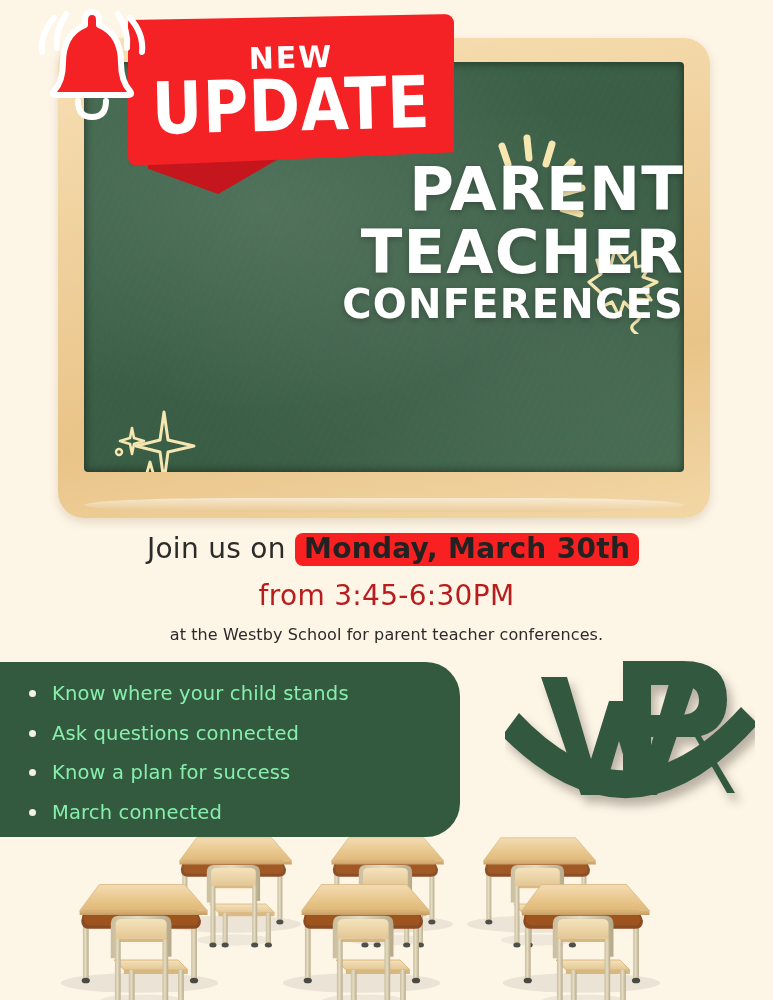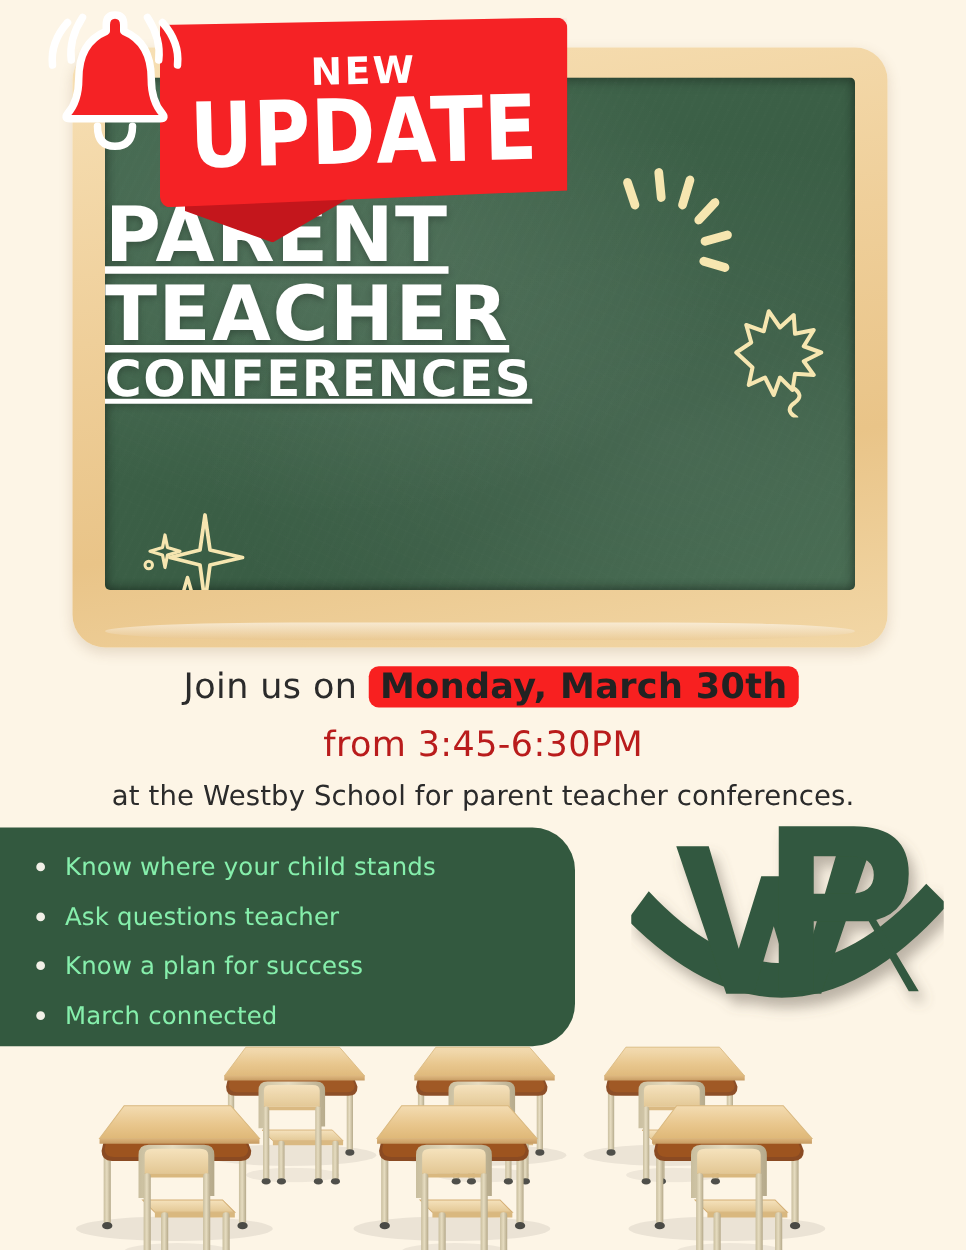--- a/index.html
+++ b/index.html
@@ -35,30 +35,29 @@
     box-shadow:inset 0 2px 10px rgba(0,0,0,.32), inset 0 -2px 8px rgba(0,0,0,.25);
     overflow:hidden;
   }
   .board-inner:before{
     content:""; position:absolute; inset:0; opacity:.18;
     background:
       repeating-linear-gradient(115deg, rgba(255,255,255,.05) 0 2px, rgba(255,255,255,0) 2px 7px),
       repeating-linear-gradient(25deg, rgba(255,255,255,.04) 0 1px, rgba(255,255,255,0) 1px 9px);
   }
   .board-title{
-    position:absolute; left:0; right:0; top:96px;
-    text-align:left;
+    position:absolute; left:16px; right:0; top:96px;
+    text-align:right;
     color:#FFFFFF;
     font-family:"DejaVu Sans", sans-serif;
     font-weight:bold;
     font-size:61px;
     line-height:1.03;
     letter-spacing:1.2px;
     text-shadow:0 2px 6px rgba(0,0,0,.25);
-    text-decoration:underline;
   }
   .board-title .l2{ font-size:61px; }
   .board-title .l3{ font-size:40px; }
 
   
   .doodle{ position:absolute; stroke:#F6E6B0; fill:none; stroke-linecap:round; stroke-linejoin:round; }
   .doodle-rays{ left:400px; top:68px; }
   .doodle-squig{ left:495px; top:172px; }
   .doodle-stars{ left:22px; top:338px; }
 
@@ -112,21 +111,21 @@
     padding:1px 9px 3px; border-radius:8px;
     display:inline-block; line-height:1.05;
   }
   .line2{
     font-family:"DejaVu Sans", sans-serif;
     font-size:28px; color:#b91c1c; font-weight:500;
     margin-top:13px; letter-spacing:.3px;
   }
   .line3{
     font-family:"DejaVu Sans", sans-serif;
-    font-size:22px; color:#2B2B2B; font-weight:500;
+    font-size:16px; color:#2B2B2B; font-weight:500;
     margin-top:13px; letter-spacing:.1px;
   }
 
   
   .panel{
     position:absolute; left:-10px; top:662px; width:470px; height:175px;
     background:#33593F;
     border-radius:0 34px 34px 0;
   }
   .panel ul{ list-style:none; margin:22px 0 0 62px; }
@@ -220,21 +219,21 @@
     <div class="line1">
       <span>Join us on </span><span class="hl">Monday, March 30th</span>
     </div>
     <div class="line2">from 3:45-6:30PM</div>
     <div class="line3">at the Westby School for parent teacher conferences.</div>
   </div>
 
   <div class="panel">
     <ul>
       <li>Know where your child stands</li>
-      <li>Ask questions teacher</li>
+      <li>Ask questions connected</li>
       <li>Know a plan for success</li>
       <li>March connected</li>
     </ul>
   </div>
 
   <svg class="logo" viewBox="0 0 250 165">
     <defs>
       <filter id="lsh" x="-30%" y="-30%" width="180%" height="190%">
         <feDropShadow dx="5" dy="8" stdDeviation="5" flood-color="#6A6257" flood-opacity=".45"></feDropShadow>
       </filter>

